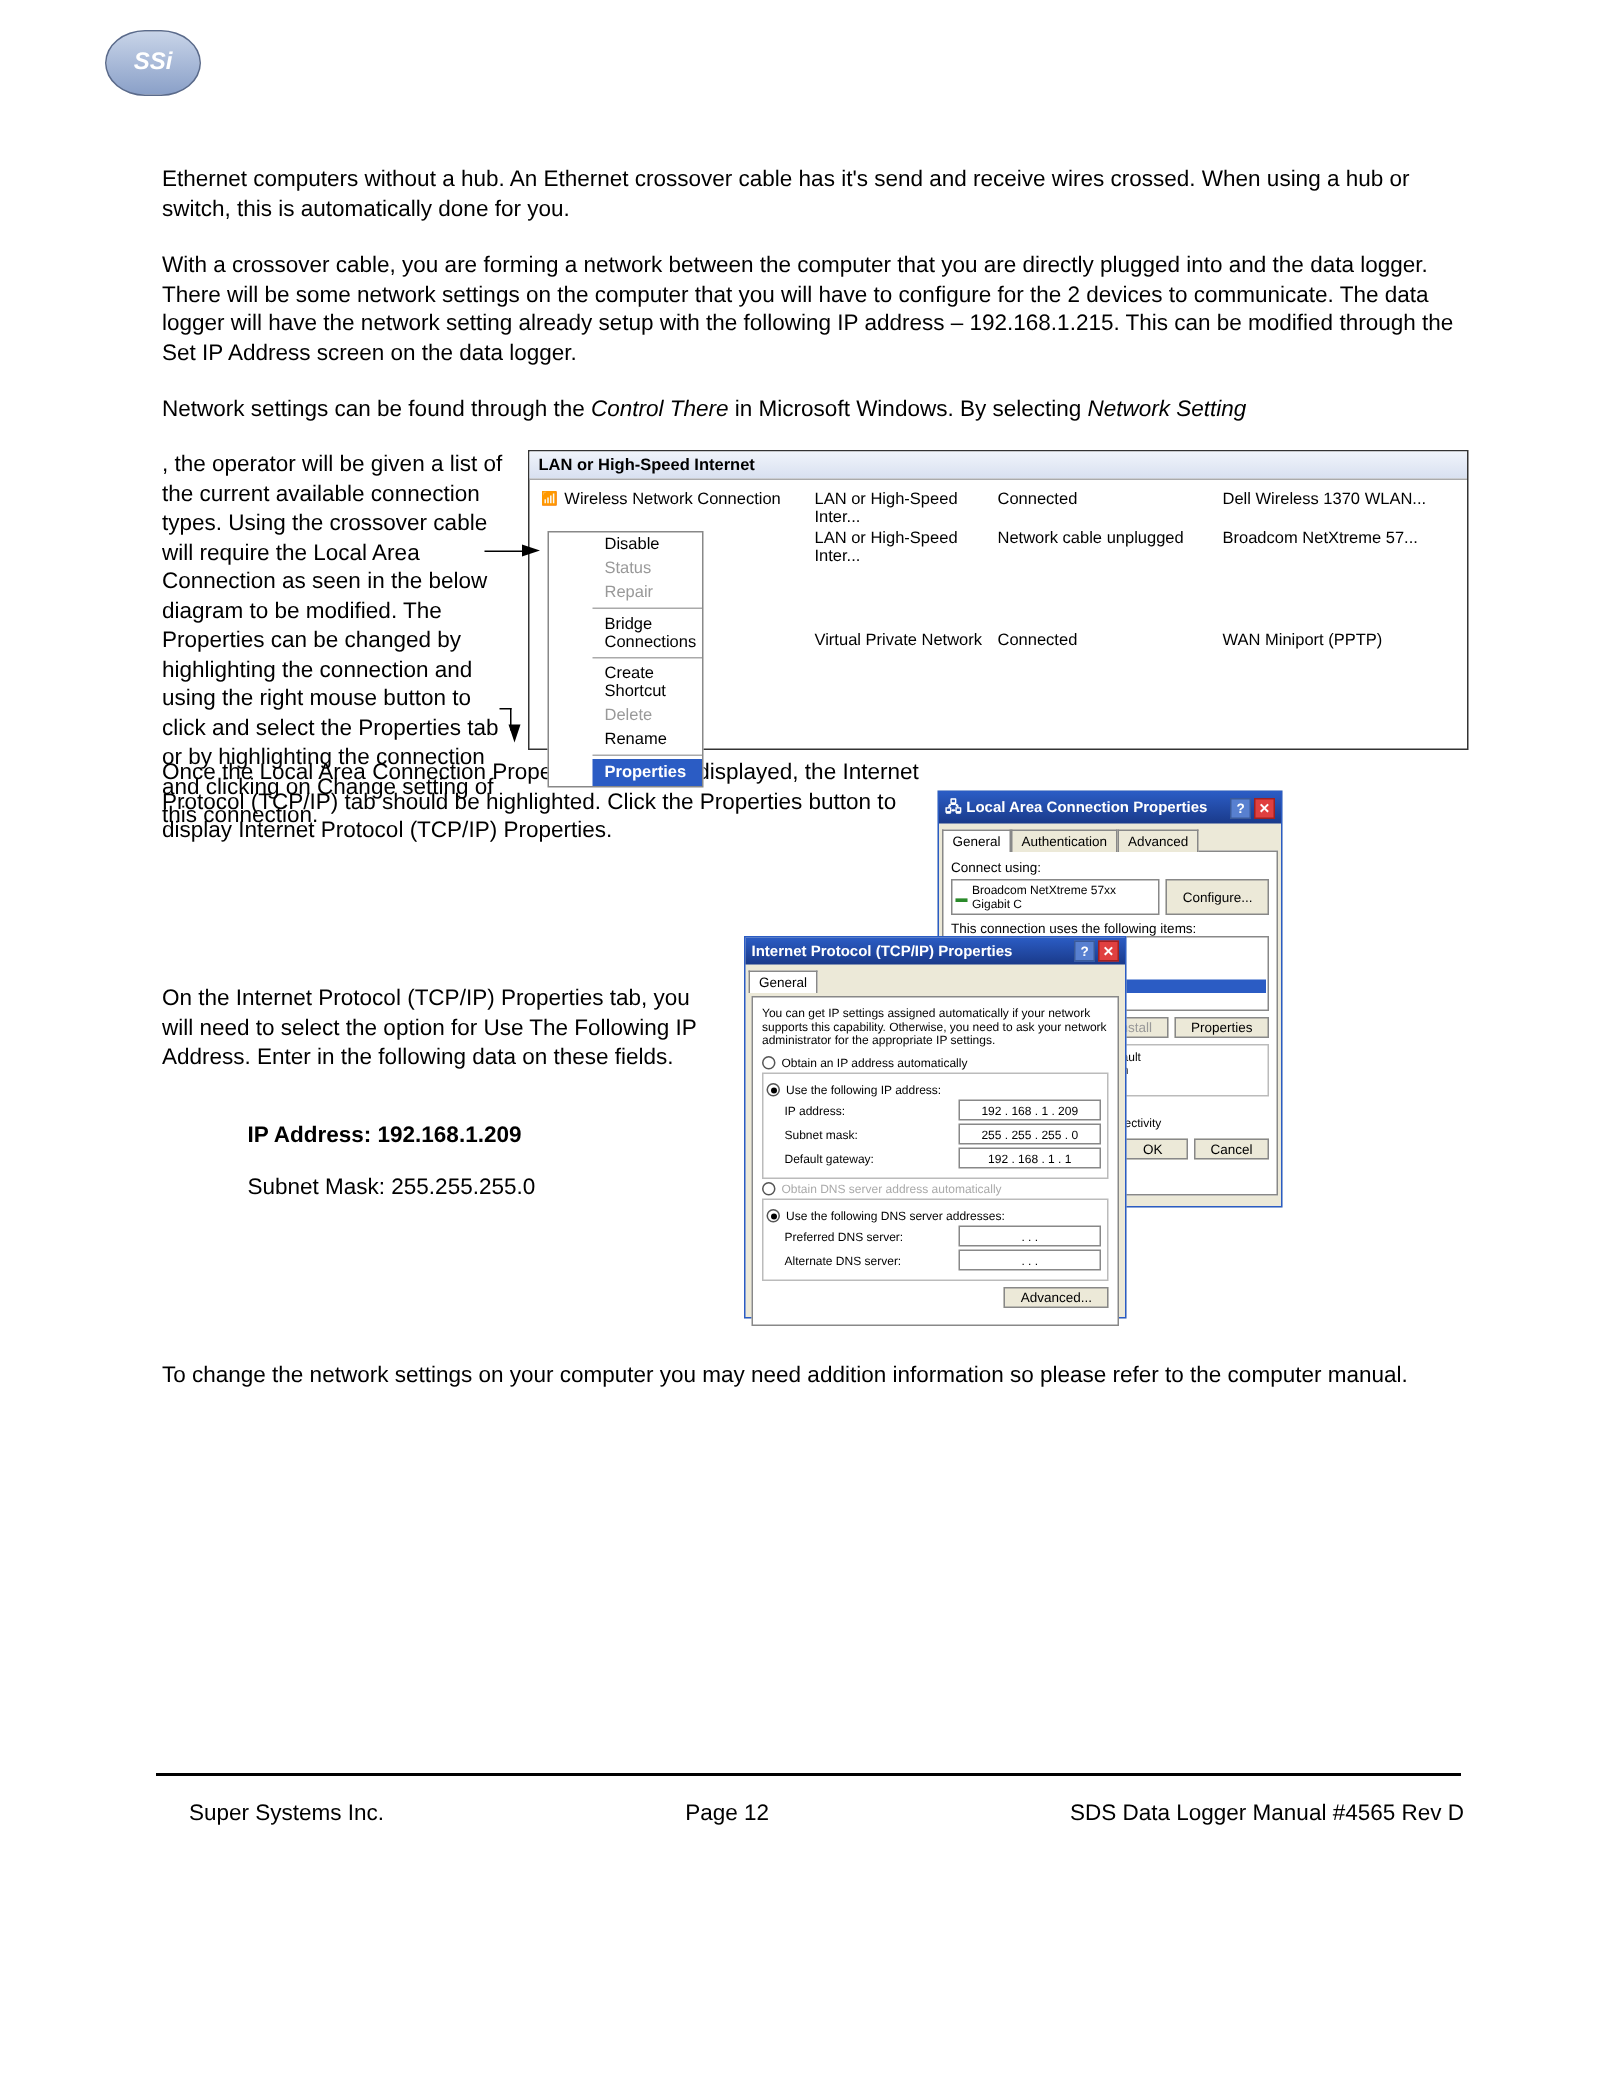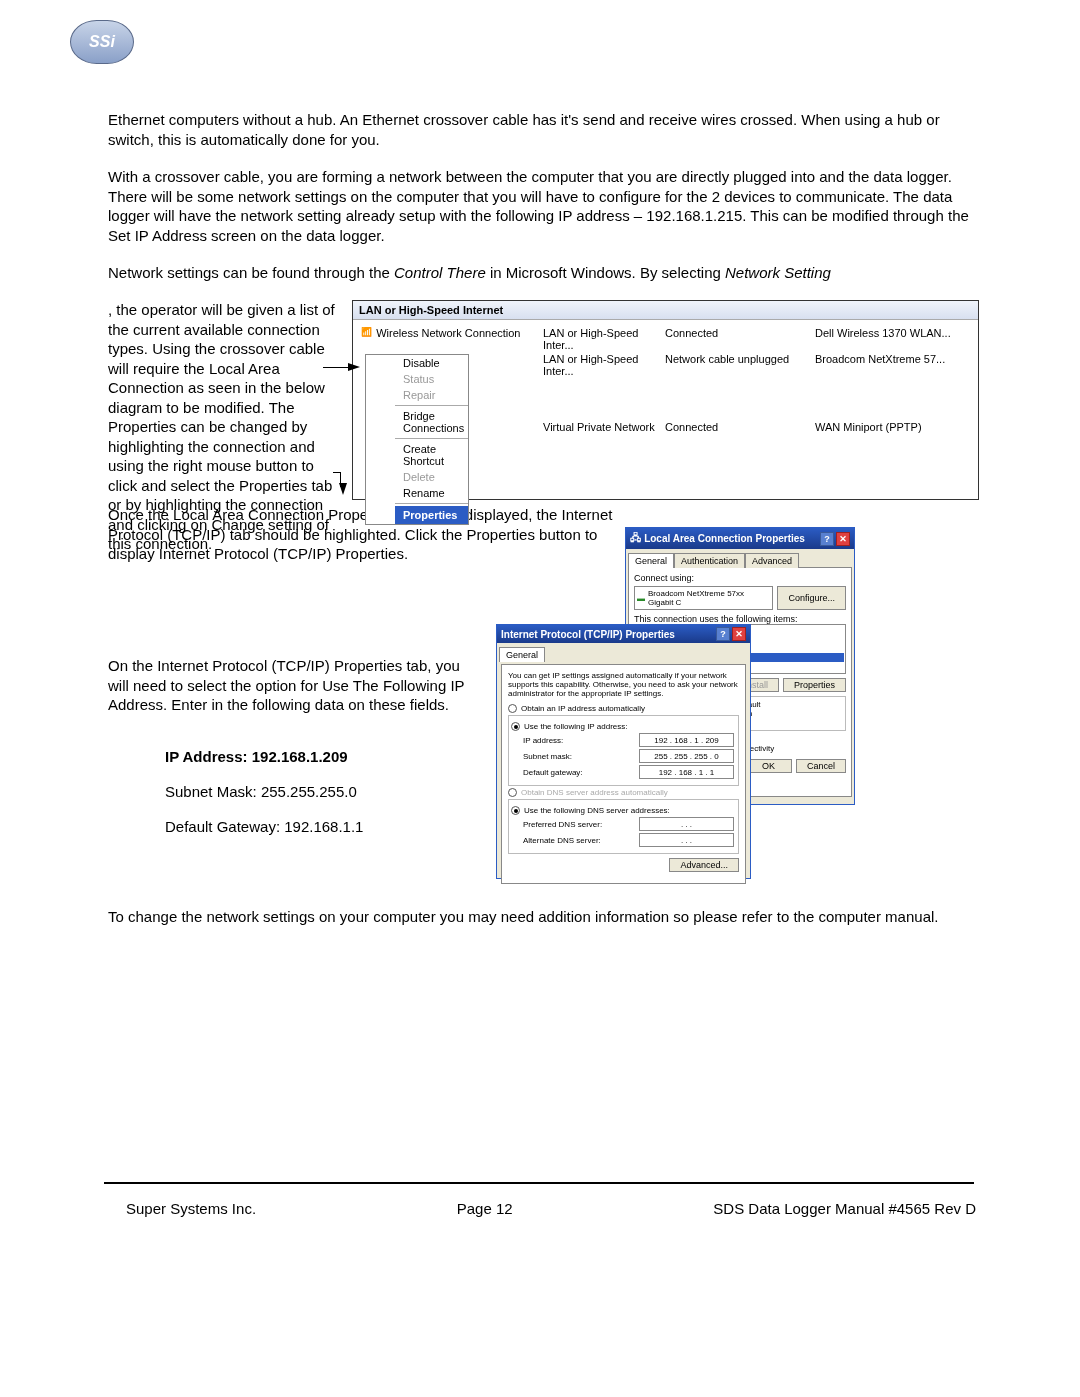--- a/index.html
+++ b/index.html
@@ -343,22 +343,21 @@
 <div class="arrow arrow-head2"></div>
 
 <div class="text-below">
   <div class="para">Once the Local Area Connection Properties screen is displayed, the Internet Protocol (TCP/IP) tab should be highlighted.  Click the Properties button to display Internet Protocol (TCP/IP) Properties.</div>
 </div>
 <div class="text-below2">
   <div class="para">On the Internet Protocol (TCP/IP) Properties tab, you will need to select the option for Use The Following IP Address.  Enter in the following data on these fields.</div>
 </div>
 <div class="text-below3">
   <div style="margin-bottom:14px;font-weight:bold;">IP Address: 192.168.1.209</div>
-  <div style="margin-bottom:14px;">Subnet Mask:  255.255.255.0</div>
-  <div>Default Gateway:  192.168.1.1</div>
+  <div style="margin-bottom:26px;">Subnet Mask:  255.255.255.0</div>
 </div>
 <div class="text-change">To change the network settings on your computer you may need addition information so please refer to the computer manual.</div>
 
 <div class="lac-dialog">
   <div class="lac-title">
     <span style="display:flex;align-items:center;gap:3px;">
         <span>🖧</span>
         <span>Local Area Connection Properties</span>
       </span>
     <span class="title-icons">

